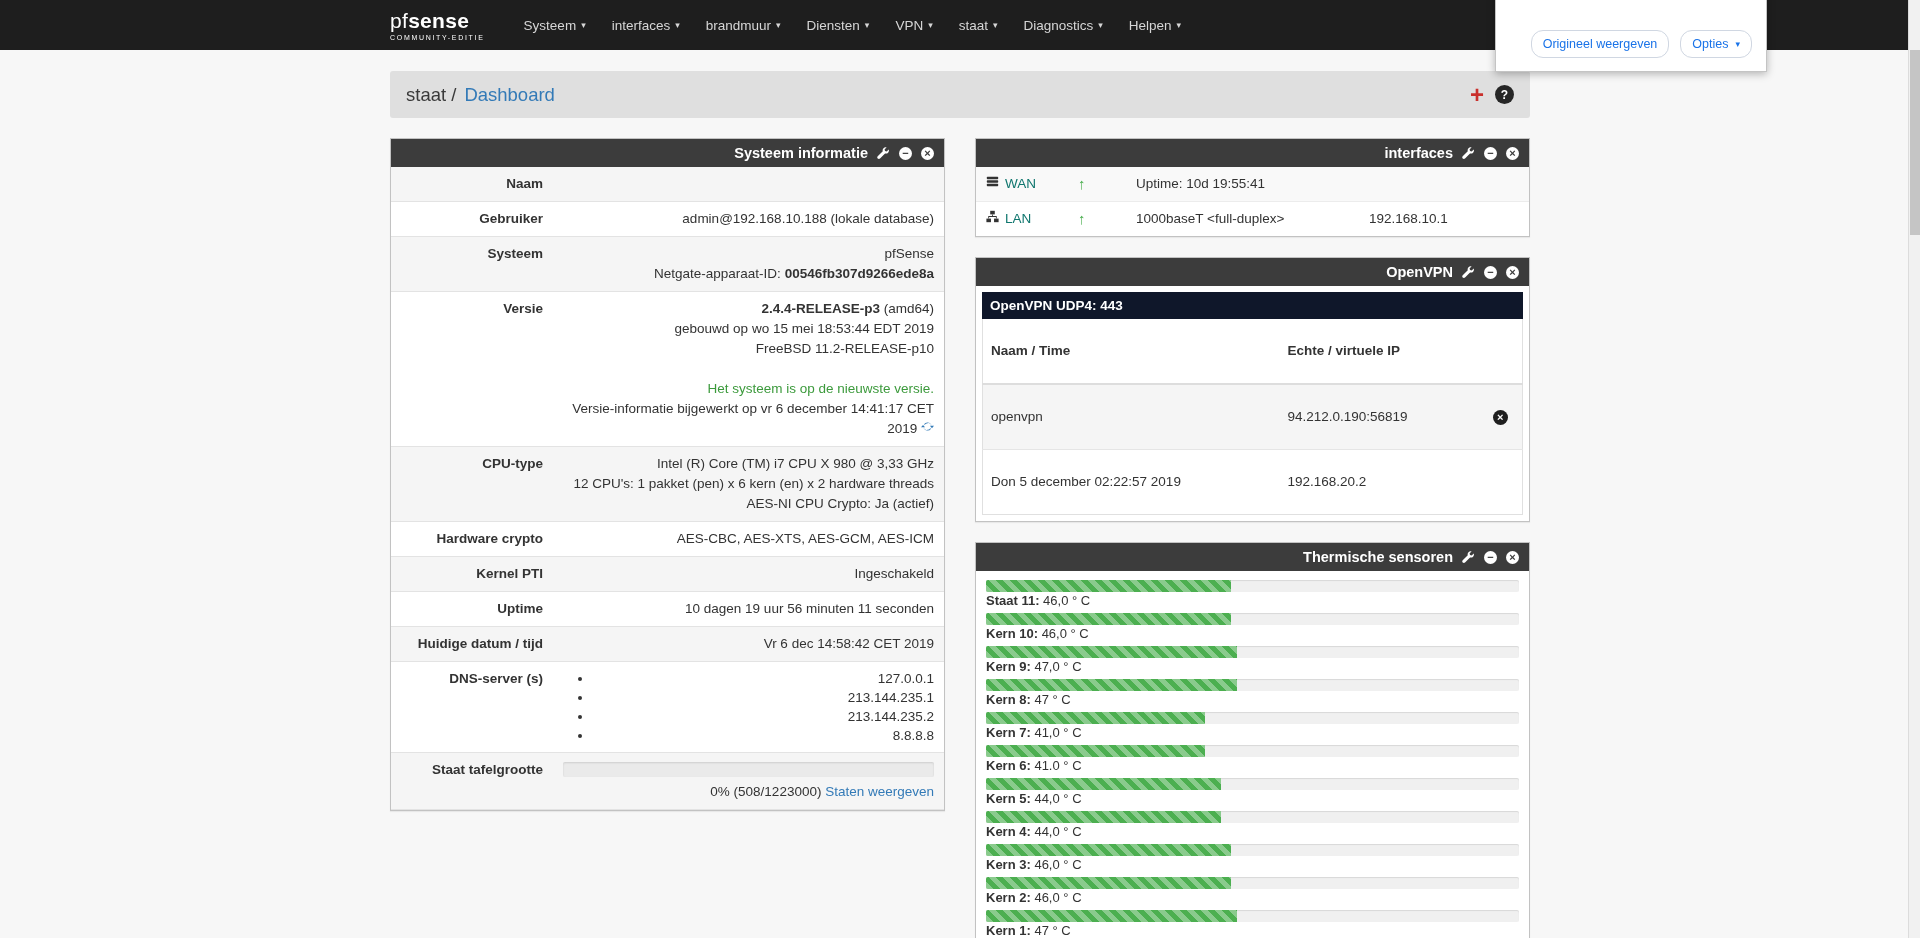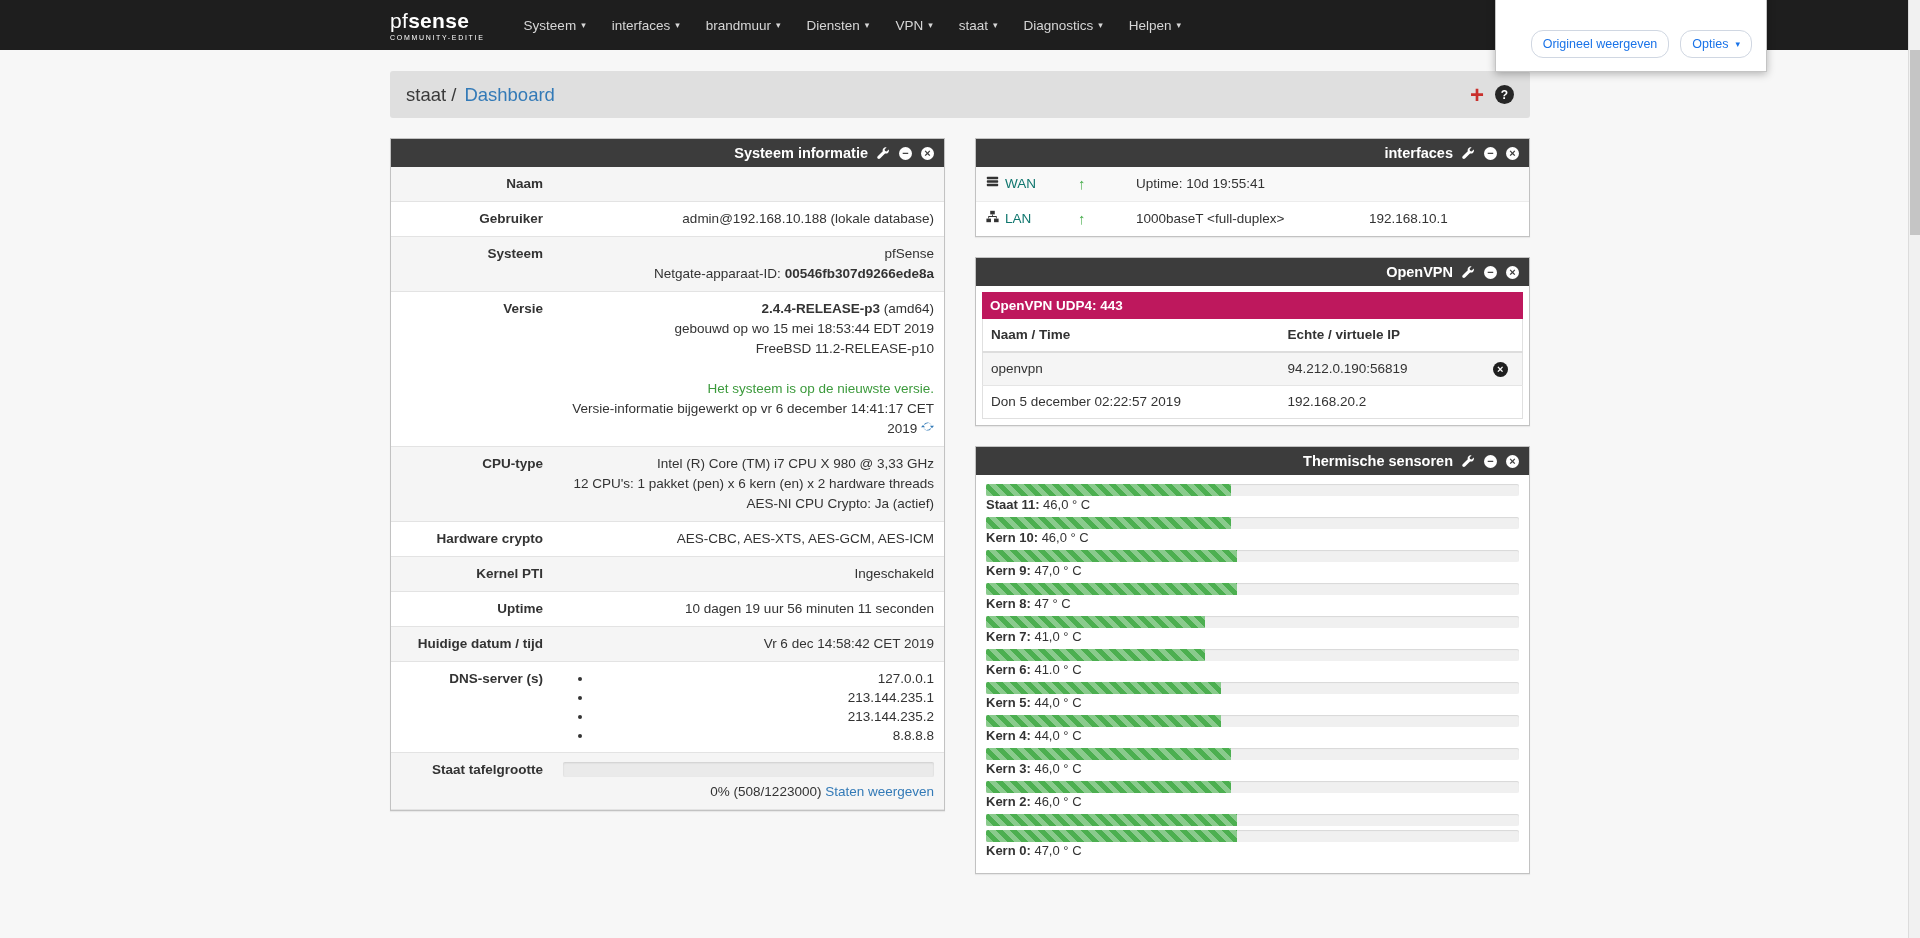--- a/index.html
+++ b/index.html
@@ -80,25 +80,25 @@
   .iface-row:nth-child(odd) { background:#f9f9f9; }
   .iface-row:last-child { border-bottom:none; }
   .if-name { width:92px; display:inline-flex; align-items:center; gap:6px; }
   .if-link { color:#0f766e; text-decoration:none; cursor:pointer; }
   .if-arrow { width:58px; color:#4caf50; font-weight:bold; font-size:15px; }
   .if-text { flex:1; color:#333; }
   .if-ip { width:150px; }
 
   
   .ovpn-wrap { padding:6px; }
-  .ovpn-instance { background:#be185d; color:#fff; font-weight:bold; font-size:13.5px; padding:6px 8px; }
+  .ovpn-instance { background:#0f172a; color:#fff; font-weight:bold; font-size:13.5px; padding:6px 8px; }
   .ovpn-table { width:100%; border-collapse:collapse; font-size:13.5px;
     border:1px solid #e0e0e0; border-top:none; }
   .ovpn-table th { font-weight:bold; border-bottom:2px solid #ddd; }
-  .ovpn-table th, .ovpn-table td { text-align:left; padding:7px 8px; line-height:18px; }
+  .ovpn-table th, .ovpn-table td { text-align:left; padding:23px 8px; line-height:18px; }
   .ovpn-table tbody tr:nth-child(odd) { background:#f5f5f5; }
   .ovpn-table tbody td { border-top:1px solid #e5e5e5; }
   .ovpn-table .c1 { width:55%; } .ovpn-table .c2 { width:38%; }
   .times-dark { display:inline-flex; width:15px; height:15px; border-radius:50%; background:#1f1f1f;
     color:#fff; align-items:center; justify-content:center; font-size:11px; font-weight:bold; cursor:pointer; }
 
   
   .thermal-body { padding:9px 10px 10px; }
   .sensor { margin-bottom:4px; }
   .tbar { height:12px; background:#f0f0f0; border-radius:2px; overflow:hidden;
@@ -431,20 +431,21 @@
               <div class="sensor">
                 <div class="tbar">
                   <div class="tfill" style="width: 46%;"></div>
                 </div>
                 <div class="slabel"><b>Kern 2:</b> 46,0 ° C</div>
               </div>
               <div class="sensor">
                 <div class="tbar">
                   <div class="tfill" style="width: 47%;"></div>
                 </div>
+                <div class="slabel"><b>Kern 1:</b> 47 ° C</div>
               </div>
               <div class="sensor">
                 <div class="tbar">
                   <div class="tfill" style="width: 47%;"></div>
                 </div>
                 <div class="slabel"><b>Kern 0:</b> 47,0 ° C</div>
               </div>
             </div>
         </section>
       </div>

